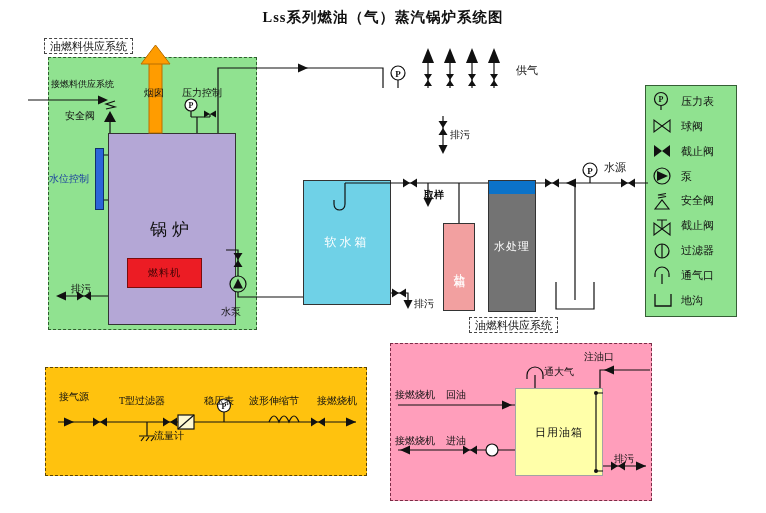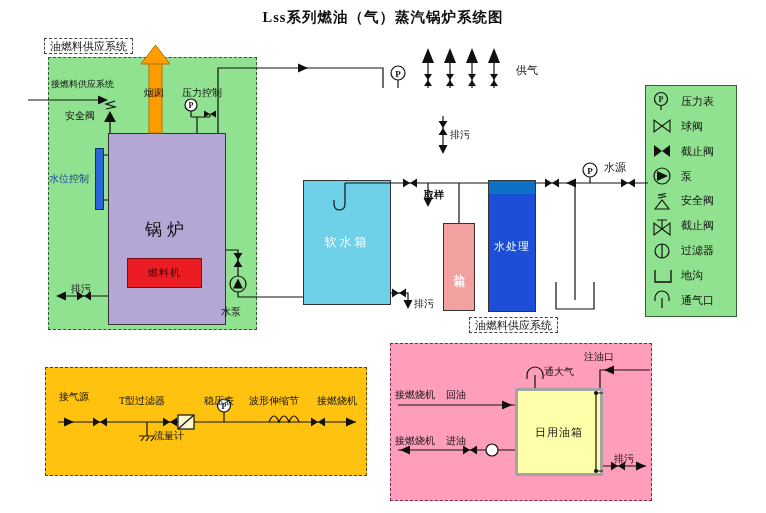--- a/index.html
+++ b/index.html
@@ -18,44 +18,44 @@
   .boiler-label{font-size:17px;letter-spacing:5px;color:#111;}
   .burner{position:absolute;left:18px;top:124px;width:73px;height:28px;background:#ec1c24;
           border:1px solid #7a0c0c;display:flex;align-items:center;justify-content:center;}
   .burner-label{font-size:10px;color:#3c0404;letter-spacing:1px;}
   .capsule{background:#ffffa9;border:1.2px solid #333;border-radius:14px;z-index:1;}
   .capsule-label{font-size:12px;letter-spacing:5px;}
   .soft{background:#6fd1e7;border:1px solid #333;z-index:1;}
   .soft-label{color:#fff;font-size:12px;letter-spacing:3px;}
   .salt{background:#f2a0a0;border:1px solid #333;z-index:1;}
   .salt-label{color:#fff;font-size:12px;writing-mode:vertical-rl;letter-spacing:3px;}
-  .treat{background:#1d4ed8;border:1px solid #333;z-index:1;flex-direction:column;}
+  .treat{background:#737373;border:1px solid #333;z-index:1;flex-direction:column;}
   .treat-head{position:absolute;left:0;top:0;right:0;height:13px;background:#0b72c8;}
   .treat-label{color:#fff;font-size:11px;letter-spacing:1px;z-index:2;}
   .legend{background:#90e290;border:1px solid #355f35;z-index:1;display:flex;flex-direction:column;
           justify-content:space-around;padding:3px 0 3px 5px;}
   .legend-row{display:flex;align-items:center;gap:4px;height:23px;}
   .lic{width:26px;height:20px;flex:0 0 26px;}
   .llb{font-size:11px;white-space:nowrap;}
   .gasbox{background:#ffc20e;border:1px dashed #5c4300;z-index:1;}
   .oilbox{background:#ff9ebb;border:1px dashed #7a2c46;z-index:1;}
-  .oiltank{background:#ffffa9;border:3px solid #a3a3a3;z-index:1;}
+  .oiltank{background:#ffffa9;border:1px solid #a3a3a3;z-index:1;}
   .oiltank-label{font-size:11px;letter-spacing:1px;}
   .levelbar{background:#2b65d9;border:1px solid #10306b;z-index:1;}
   .blue-text{color:#1b3fa0;}
   svg text{font-family:"Liberation Serif","DejaVu Serif",serif;}
 </style>
 </head>
 <body>
 
 <div class="canvas">
 
   <div class="box green" style="left:48px;top:57px;width:209px;height:273px;"></div>
 
-  <div class="box boiler center" style="left:108px;top:133px;width:118px;height:192px;">
+  <div class="box boiler center" style="left:108px;top:133px;width:128px;height:192px;">
     <span class="boiler-label">锅炉</span>
     <div class="burner">
       <span class="burner-label">燃料机</span>
     </div>
   </div>
 
   <div class="box levelbar" style="left:95px;top:148px;width:9px;height:62px;"></div>
 
 
   <div class="box soft center" style="left:303px;top:180px;width:88px;height:125px;">
@@ -137,31 +137,31 @@
       <svg class="lic" viewBox="0 0 26 20">
         <g stroke="#111" stroke-width="1.2" fill="none">
           <circle cx="11" cy="10" r="7"></circle>
             <path d="M11,3 V17"></path>
         </g>
       </svg>
       <span class="llb">过滤器</span>
     </div>
     <div class="legend-row">
       <svg class="lic" viewBox="0 0 26 20">
-        <polyline points="4,4 4,16 20,16 20,4" stroke="#111" stroke-width="1.3" fill="none"></polyline>
-      </svg>
-      <span class="llb">地沟</span>
-    </div>
-    <div class="legend-row">
-      <svg class="lic" viewBox="0 0 26 20">
         <g stroke="#111" stroke-width="1.2" fill="none">
           <path d="M11,18 V8 M4,8 A7,7 0 0 1 18,8 M4,8 V11 M18,8 V11"></path>
         </g>
       </svg>
       <span class="llb">通气口</span>
+    </div>
+    <div class="legend-row">
+      <svg class="lic" viewBox="0 0 26 20">
+        <polyline points="4,4 4,16 20,16 20,4" stroke="#111" stroke-width="1.3" fill="none"></polyline>
+      </svg>
+      <span class="llb">地沟</span>
     </div>
   </div>
 
   <svg class="overlay" width="766" height="513" viewBox="0 0 766 513">
 
     <g>
       <rect x="149" y="63" width="13" height="70" fill="#ff9c00" stroke="#b96e00" stroke-width="1"></rect>
       <polygon points="141,64 170,64 155.5,45" fill="#ff9c00" stroke="#b96e00" stroke-width="1"></polygon>
     </g>
 

